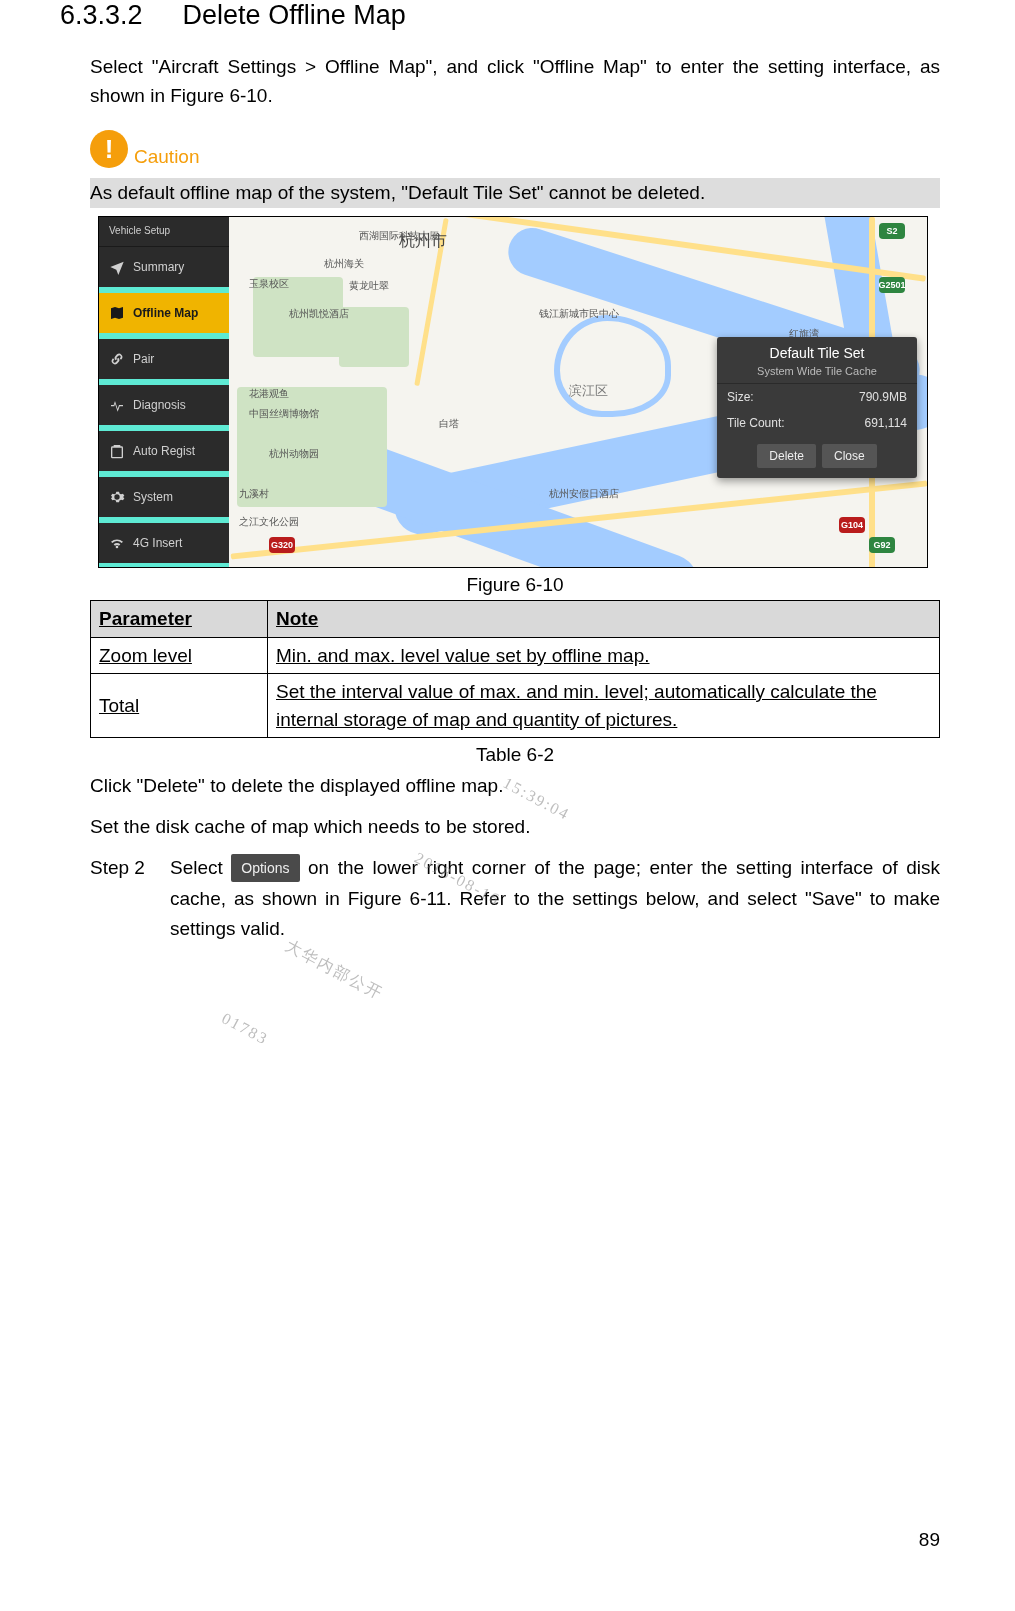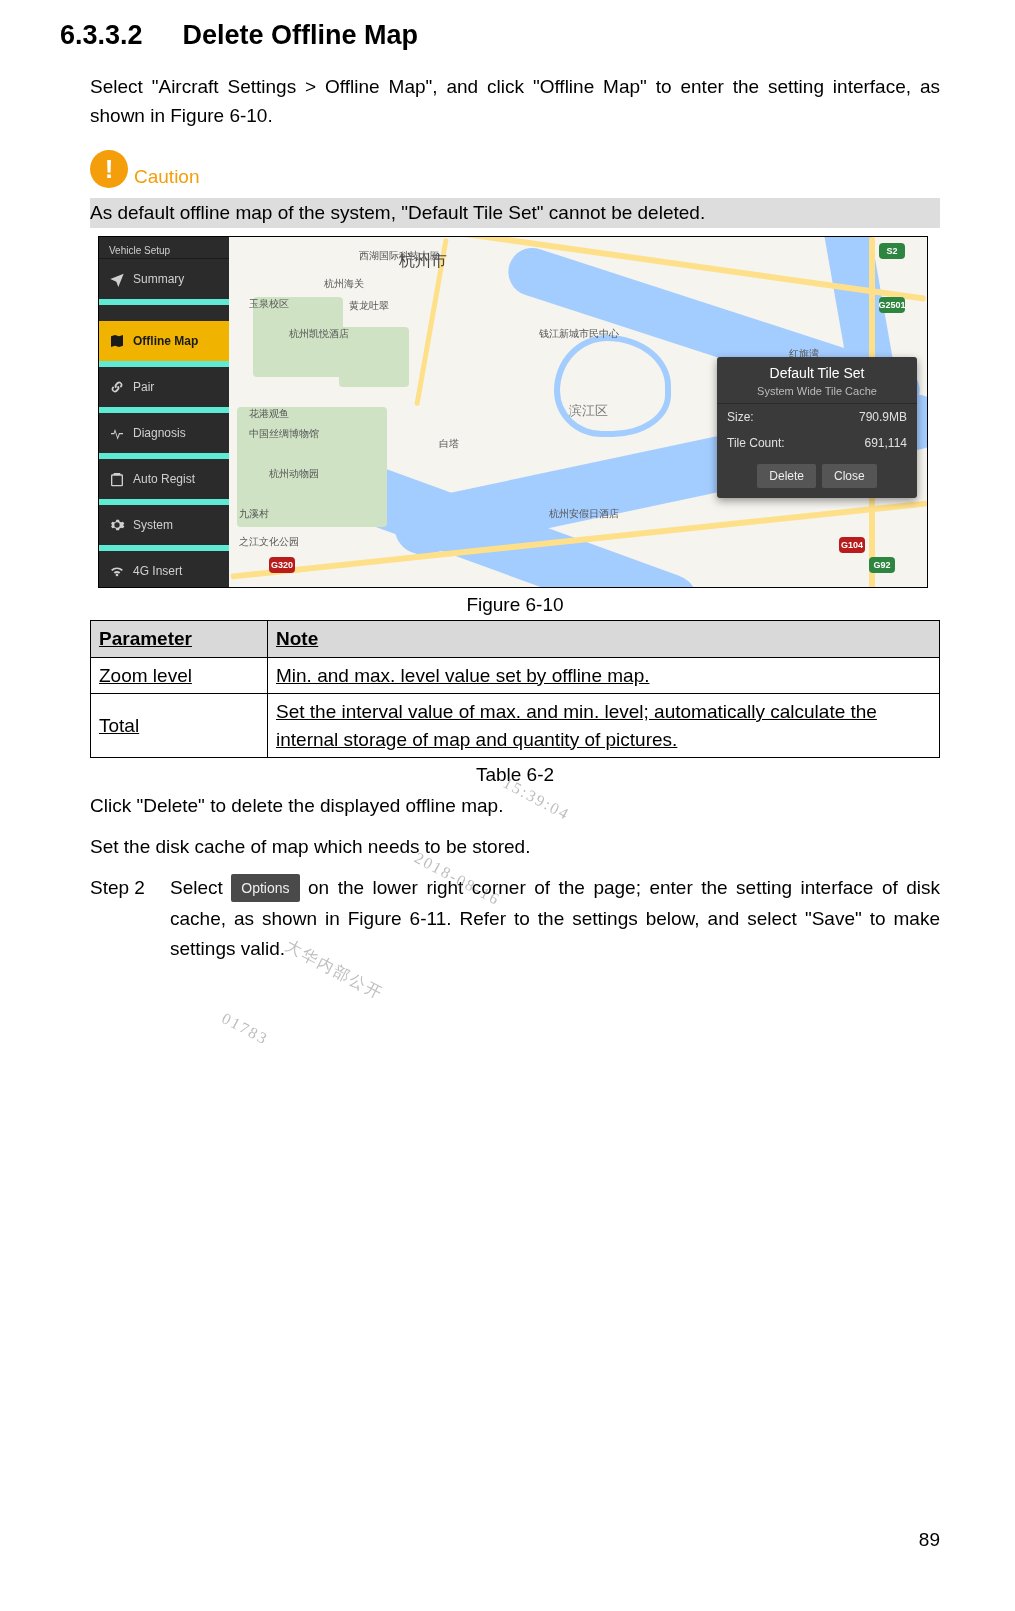--- a/index.html
+++ b/index.html
@@ -15,23 +15,23 @@
     min-height: 1611px;
     box-sizing: border-box;
     padding: 0 0 0 0;
     position: relative;
   }
   .content {
     padding: 0 75px 0 60px;
   }
   h2.sec {
     font-size: 27px;
-    font-weight: 700;
+    font-weight: 400;
     margin: 0 0 22px 0;
-    padding-top: 20px;
+    padding-top: 0;
   }
   h2.sec .num {
     display: inline-block;
     margin-right: 40px;
   }
   .body-indent {
     margin-left: 30px;
   }
   p.para {
     font-size: 19px;
@@ -96,37 +96,36 @@
   .sidebar {
     width: 130px;
     background: #2b2b2b;
     display: flex;
     flex-direction: column;
     flex: 0 0 auto;
   }
   .side-header {
     color: #d0d0d0;
     font-size: 10px;
-    padding: 8px 10px 2px 10px;
+    padding: 8px 10px 10px 10px;
     border-bottom: 1px solid #1a1a1a;
   }
   .side-item {
     display: flex;
     align-items: center;
     gap: 8px;
     padding: 12px 10px;
     color: #d0d0d0;
     font-size: 12px;
     border-bottom: 6px solid #5eead4;
   }
   .side-item.sel {
     background: #f0b400;
     color: #1a1a1a;
     font-weight: 600;
-    margin-top: 16px;
   }
   .side-icon {
     width: 16px;
     height: 16px;
     flex: 0 0 auto;
   }
   .si-fill-light { fill: #d0d0d0; }
   .si-fill-dark  { fill: #1a1a1a; }
 
   .map-area {

